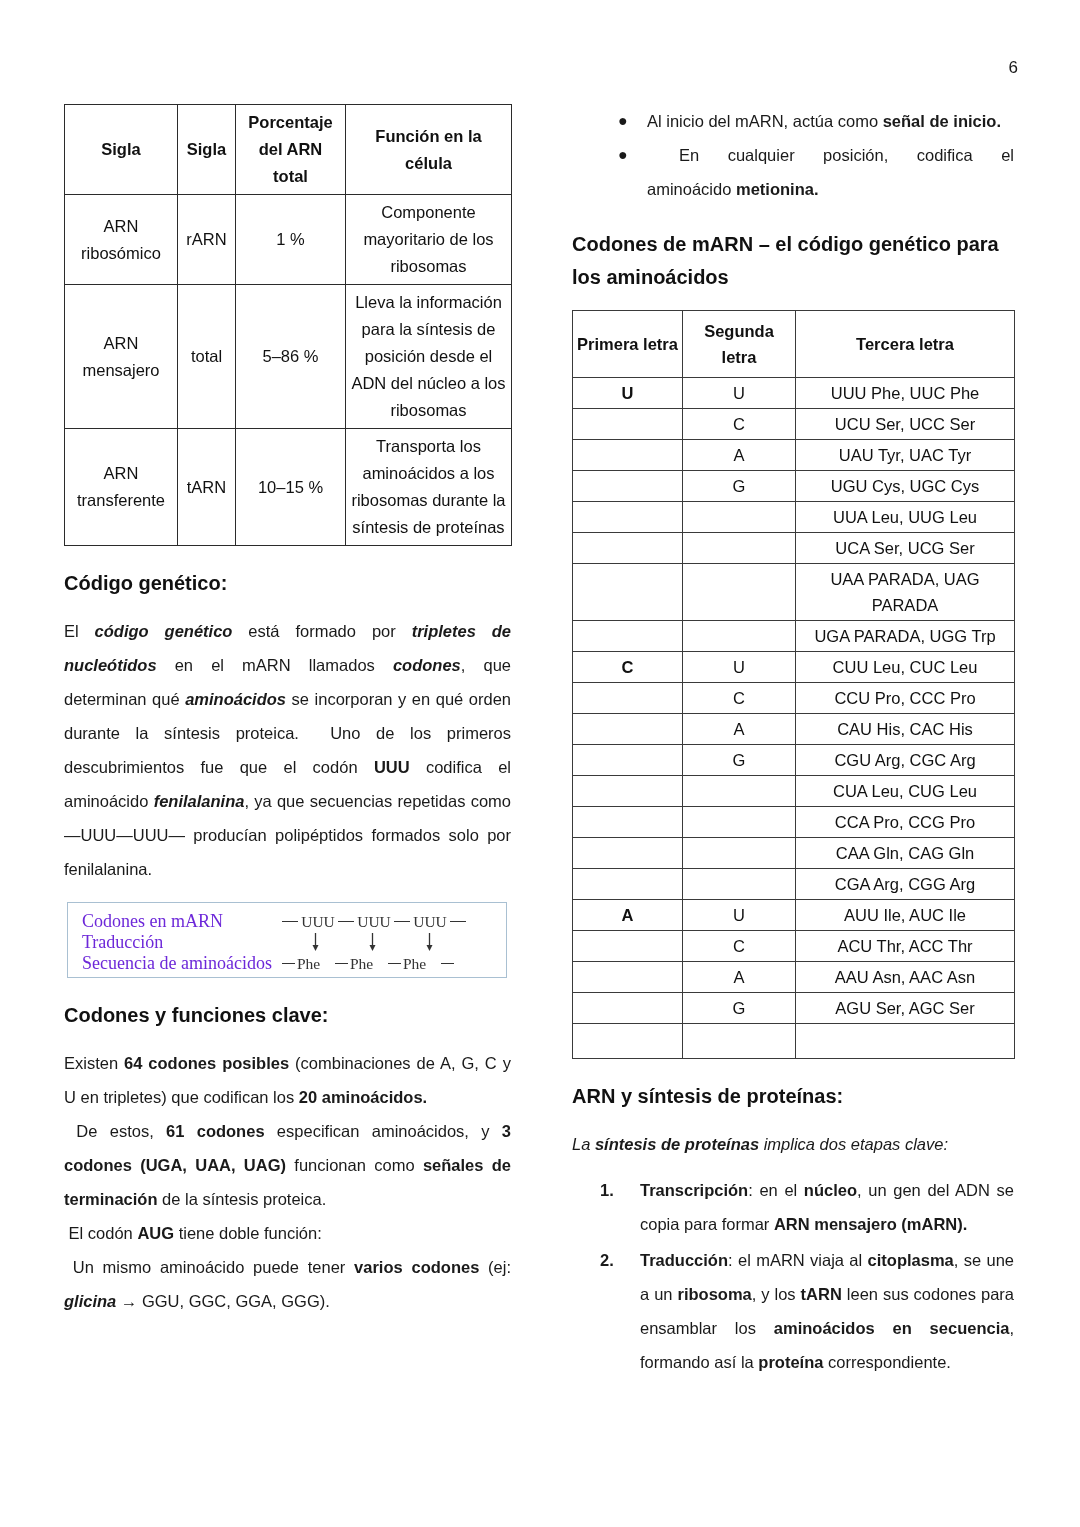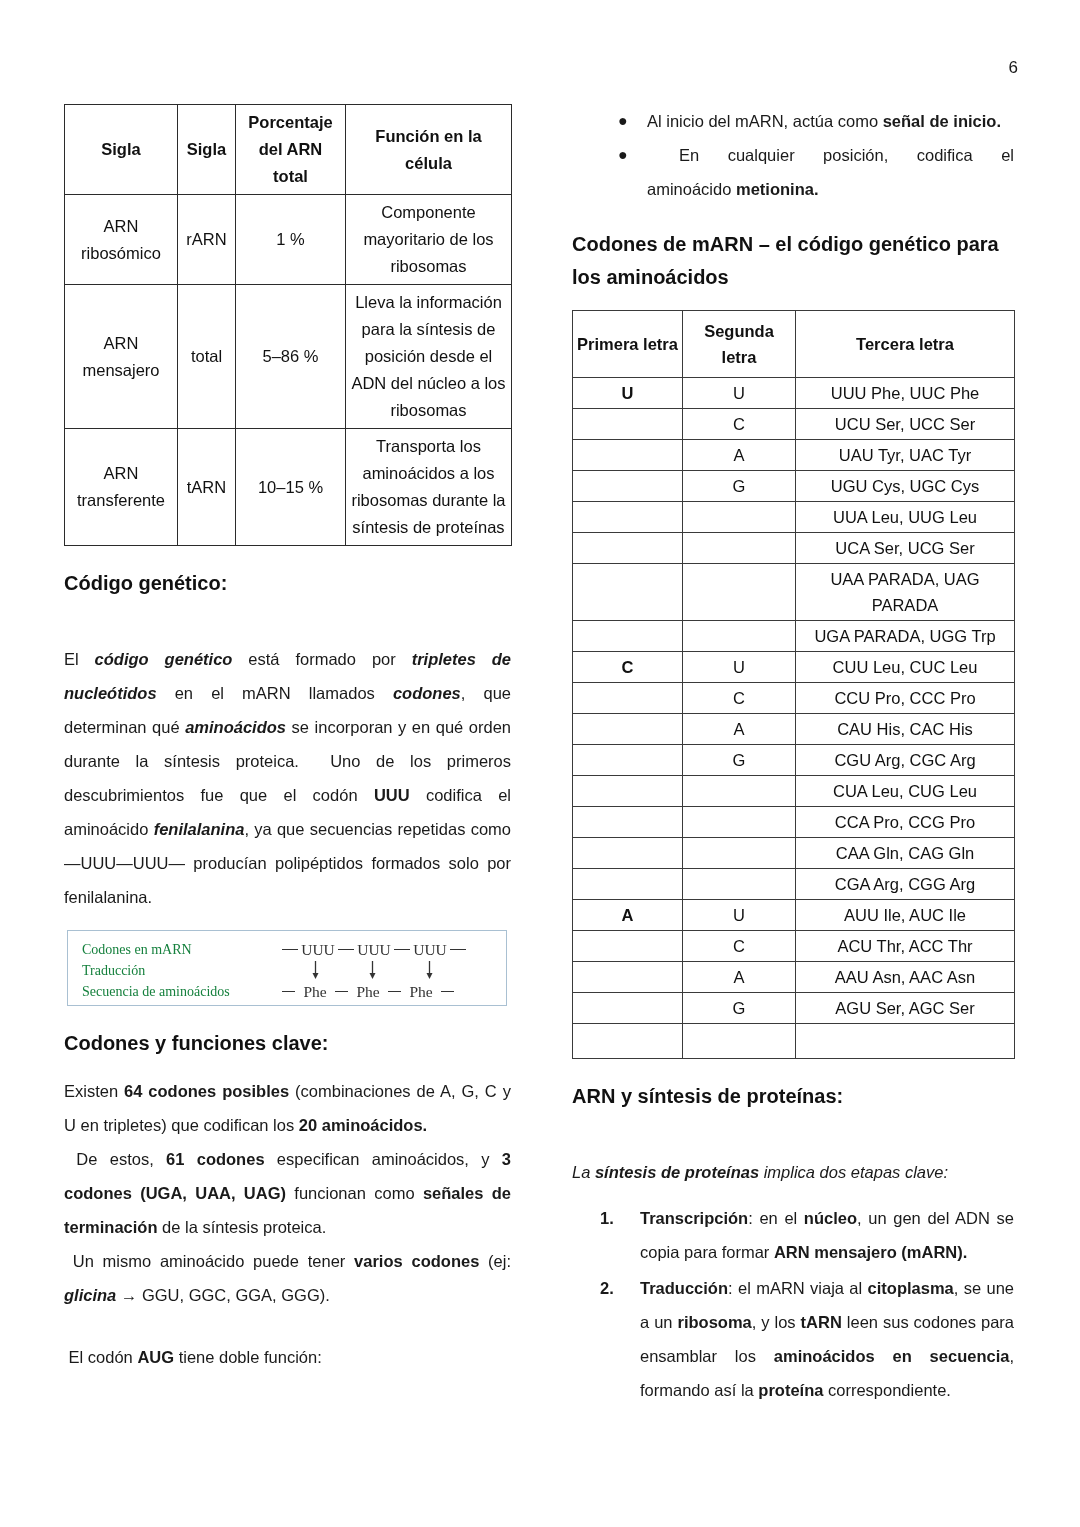--- a/index.html
+++ b/index.html
@@ -46,21 +46,21 @@
 
   
   p.para {
     margin: 0 0 0 0;
     font-size: 16.5px;
     line-height: 34px;
     text-align: justify;
     text-justify: inter-word;
     color: #1a1a1a;
   }
-  p.para.last-line-left { text-align-last: left; margin-top: 28px; }
+  p.para.last-line-left { text-align-last: left; }
 
   h3.heading {
     margin: 0;
     font-size: 20px;
     line-height: 30px;
     font-weight: bold;
     color: #111;
   }
 
   .spacer-22 { height: 22px; }
@@ -166,23 +166,23 @@
     background: #ffffff;
     padding: 10px 12px 12px 12px;
     position: relative;
     height: 76px;
   }
   .figure-box .fig-labels {
     position: absolute;
     left: 14px;
     top: 8px;
     font-family: "Liberation Serif", serif;
-    font-size: 14px;
+    font-size: 18px;
     line-height: 21px;
-    color: #15803d;
+    color: #6d28d9;
   }
   .figure-box .fig-graphic {
     position: absolute;
     left: 212px;
     top: 8px;
     width: 215px;
     height: 62px;
     font-family: "Liberation Serif", serif;
     font-size: 15.5px;
     color: #333;
@@ -205,21 +205,21 @@
   .fig-arrows {
     position: relative;
     height: 21px;
   }
   .fig-arrows .arrow {
     position: absolute;
     top: 1px;
     width: 9px;
     height: 18px;
   }
-  .fig-aa { display: inline-block; width: 36px; text-align: center; }
+  .fig-aa { display: inline-block; width: 36px; text-align: left; }
 </style>
 </head>
 <body>
 
 <div class="page-number">6</div>
 
 <div class="columns">
 
   <div class="col-left">
 
@@ -315,23 +315,23 @@
     <div class="spacer-22"></div>
 
     <h3 class="heading">Codones y funciones clave:</h3>
 
     <div class="spacer-16"></div>
 
     <p class="para">Existen <b>64 codones posibles</b> (combinaciones de A, G, C y U en tripletes) que codifican los <b>20 aminoácidos.</b></p>
 
     <p class="para">&nbsp;De estos, <b>61 codones</b> especifican aminoácidos, y <b>3 codones (UGA, UAA, UAG)</b> funcionan como <b>señales de terminación</b> de la síntesis proteica.</p>
 
+    <p class="para last-line-left">&nbsp;El codón <b>AUG</b> tiene doble función:</p>
+
     <p class="para">&nbsp;Un mismo aminoácido puede tener <b>varios codones</b> (ej: <span class="bi">glicina</span> → GGU, GGC, GGA, GGG).</p>
-
-    <p class="para last-line-left">&nbsp;El codón <b>AUG</b> tiene doble función:</p>
 
   </div>
 
   <div class="col-right">
 
     <ul class="bullets">
       <li>
         <span class="dot">●</span>
         Al inicio del mARN, actúa como <b>señal de inicio.</b>
       </li>

